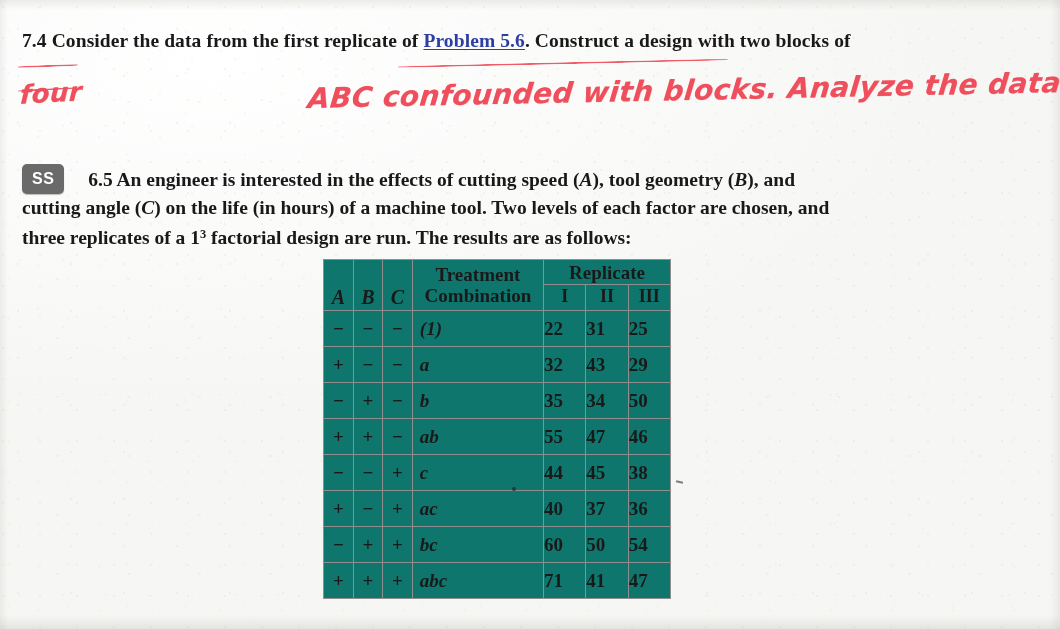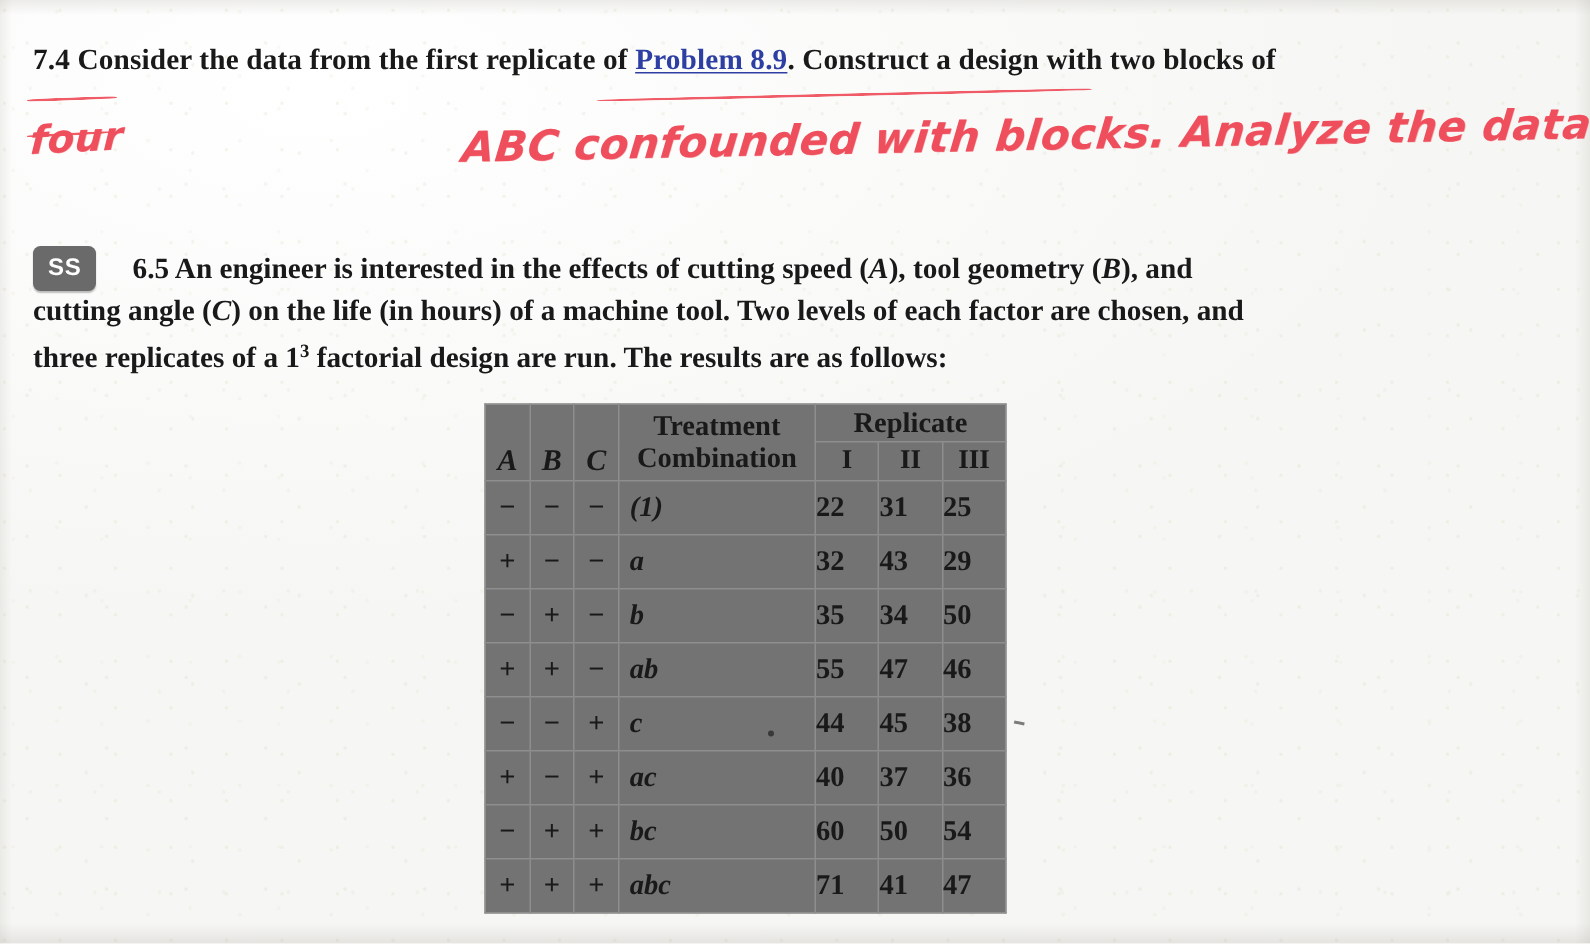--- a/index.html
+++ b/index.html
@@ -125,26 +125,26 @@
     border-radius: 5px;
     vertical-align: 2px;
     margin-right: 24px;
     box-shadow: 0 1px 1px rgba(0,0,0,.25);
   }
   sup { font-size: .64em; vertical-align: .52em; }
 
   
   #data-table {
     position: absolute;
-    left: 323px; top: 269px;
+    left: 323px; top: 259px;
     width: 348px;
     border-collapse: collapse;
     font-size: 19px;
     font-weight: 700;
-    background: #737373;
+    background: #0f766e;
   }
   #data-table td, #data-table th {
     border: 1px solid #8e8e8e;
     padding: 0;
     background: transparent;
   }
   #data-table th {
     font-weight: 700;
     text-align: center;
     line-height: 21px;
@@ -189,21 +189,21 @@
 <div id="paper"></div>
 <div id="grain"></div>
 <div id="edge-top"></div>
 <div id="edge-bottom"></div>
 <div id="edge-left"></div>
 <div id="edge-right"></div>
 
 <div class="content">
 
   <div id="prob74">
-    <span class="ln"><span>7.4 Consider the data from the first replicate of </span><a class="link" href="#">Problem 8.9</a><span>. Construct a design with two blocks of</span></span>
+    <span class="ln"><span>7.4 Consider the data from the first replicate of </span><a class="link" href="#">Problem 5.6</a><span>. Construct a design with two blocks of</span></span>
   </div>
 
   <div class="red-strike" style="left:18px; top:66px; width:60px; transform: rotate(-2deg);"></div>
   <div class="red-strike" style="left:398px; top:66px; width:330px; transform: rotate(-1.3deg);"></div>
   <div class="red-strike" style="left:18px; top:90px; width:56px; transform: rotate(-3deg);"></div>
 
   <div class="hand" id="hand-four">four</div>
   <div class="hand" id="hand-main">ABC confounded with blocks. Analyze the data</div>
 
   <div id="prob65">

